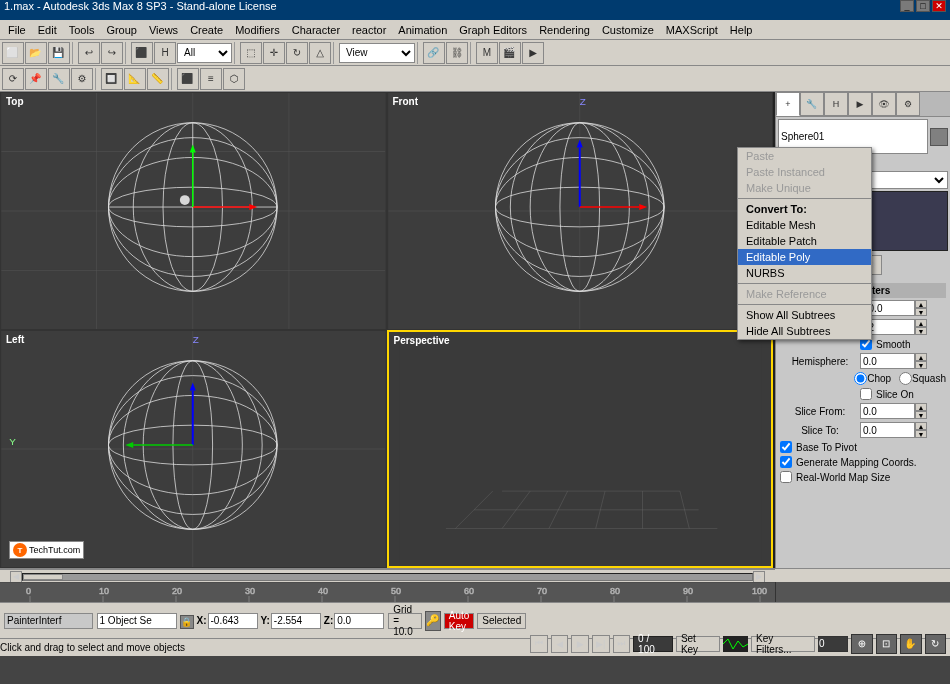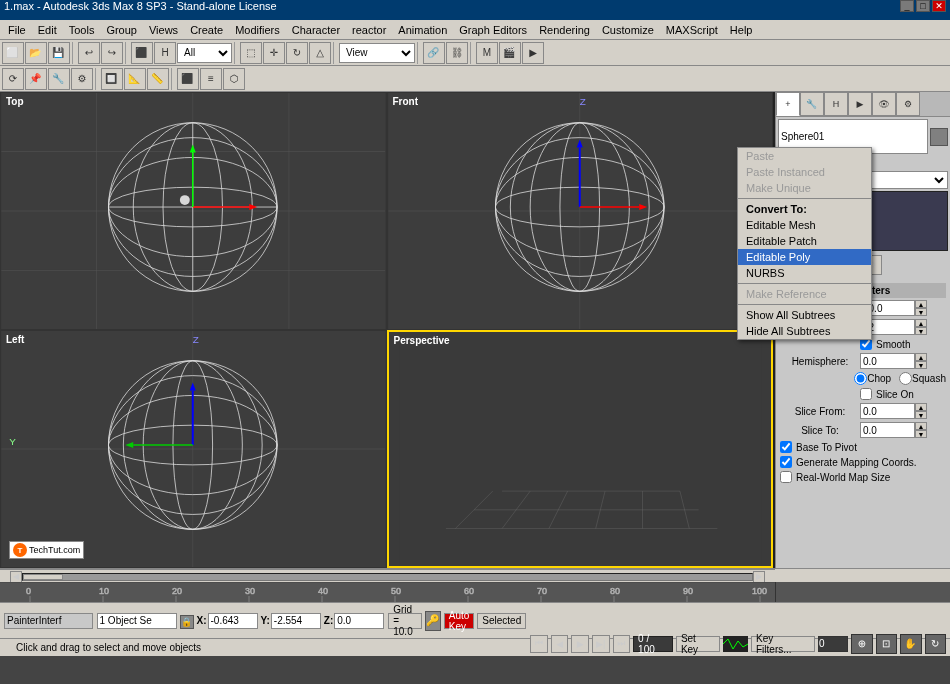--- a/index.html
+++ b/index.html
@@ -671,15 +671,15 @@
 
     <input style="width: 30px; height: 16px; background: rgb(58, 58, 58); color: rgb(255, 255, 255); border: 1px solid rgb(51, 51, 51); font-size: 10px;" type="text" value="0">
 
     <div class="vp-nav-btn">⊕</div>
     <div class="vp-nav-btn">⊡</div>
     <div class="vp-nav-btn">✋</div>
     <div class="vp-nav-btn">↻</div>
   </div>
 </div>
 
-<div style="width:100%; height:18px; background:#d4d0c8; display:flex; align-items:center; padding: 0 16px; border-top:1px solid #888;">
+<div style="width:100%; height:18px; background:#d4d0c8; display:flex; align-items:center; padding: 0 0; border-top:1px solid #888;">
   <span style="font-size:10px; color:#000;">Click and drag to select and move objects</span>
 </div>
 
 </body></html>

